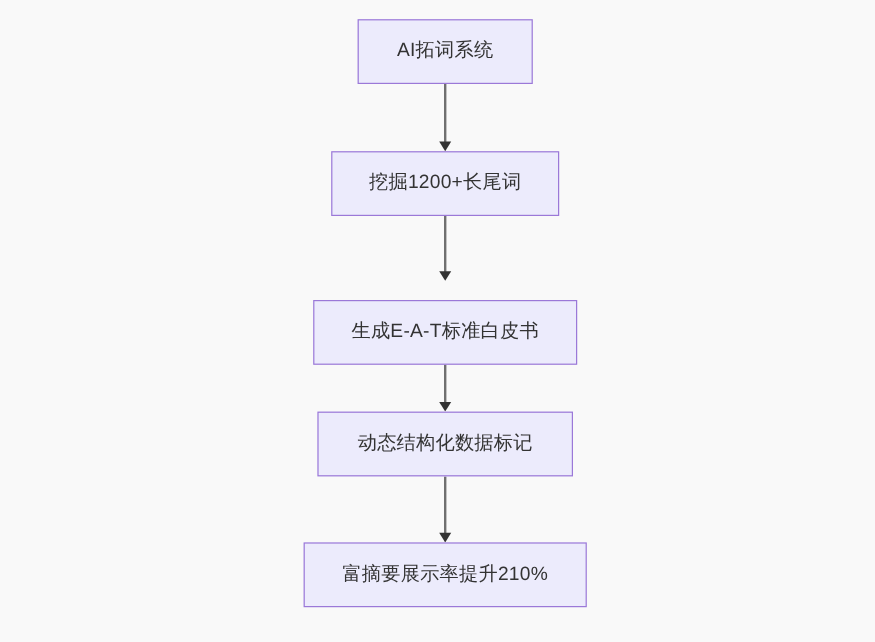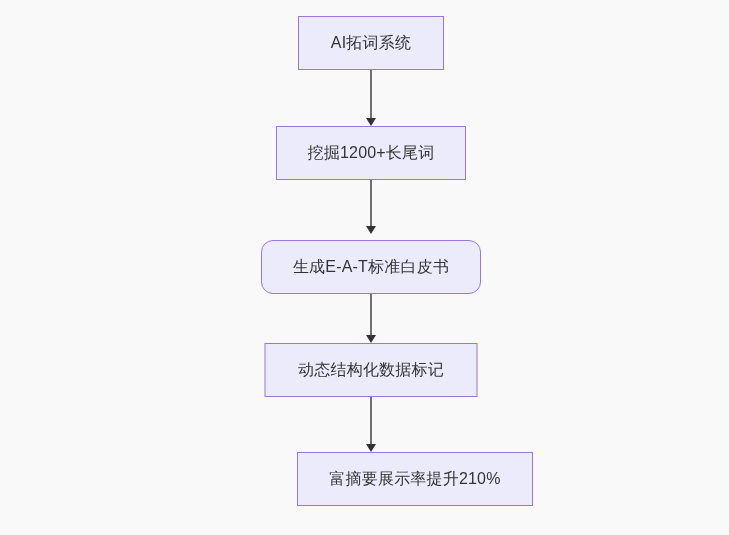--- a/index.html
+++ b/index.html
@@ -74,22 +74,22 @@
         <line x1="8" y1="0" x2="8" y2="48" stroke="#707070" stroke-width="2"></line>
         <polygon points="3,47 13,47 8,55" fill="#333333"></polygon>
       </svg>
     </div>
     <div class="node" style="left: 371px; top: 16px; width: 146px; background: rgb(236, 235, 252); border-color: rgb(155, 120, 216);">
       <span class="node-label" style="color: rgb(51, 51, 51);">AI拓词系统</span>
     </div>
     <div class="node" style="left: 371px; top: 126px; width: 190px; background: rgb(236, 235, 252); border-color: rgb(155, 120, 216); text-align: center;">
       <span class="node-label" style="color: rgb(51, 51, 51);">挖掘1200+长尾词</span>
     </div>
-    <div class="node" style="left: 371px; top: 240px; width: 220px; background: rgb(236, 235, 252); border-color: rgb(155, 120, 216); border-radius: 12px;">
+    <div class="node" style="left: 371px; top: 250px; width: 220px; background: rgb(236, 235, 252); border-color: rgb(155, 120, 216);">
       <span class="node-label" style="color: rgb(51, 51, 51);">生成E-A-T标准白皮书</span>
     </div>
     <div class="node" style="left: 371px; top: 343px; width: 213px; background: rgb(236, 235, 252); border-color: rgb(155, 120, 216);">
       <span class="node-label" style="color: rgb(51, 51, 51);">动态结构化数据标记</span>
     </div>
-    <div class="node" style="left: 371px; top: 452px; width: 236px; background: rgb(236, 235, 252); border-color: rgb(155, 120, 216); margin-left: 44px;">
+    <div class="node" style="left: 371px; top: 452px; width: 236px; background: rgb(236, 235, 252); border-color: rgb(155, 120, 216);">
       <span class="node-label" style="color: rgb(51, 51, 51);">富摘要展示率提升210%</span>
     </div>
   </div>
 
 </body></html>

